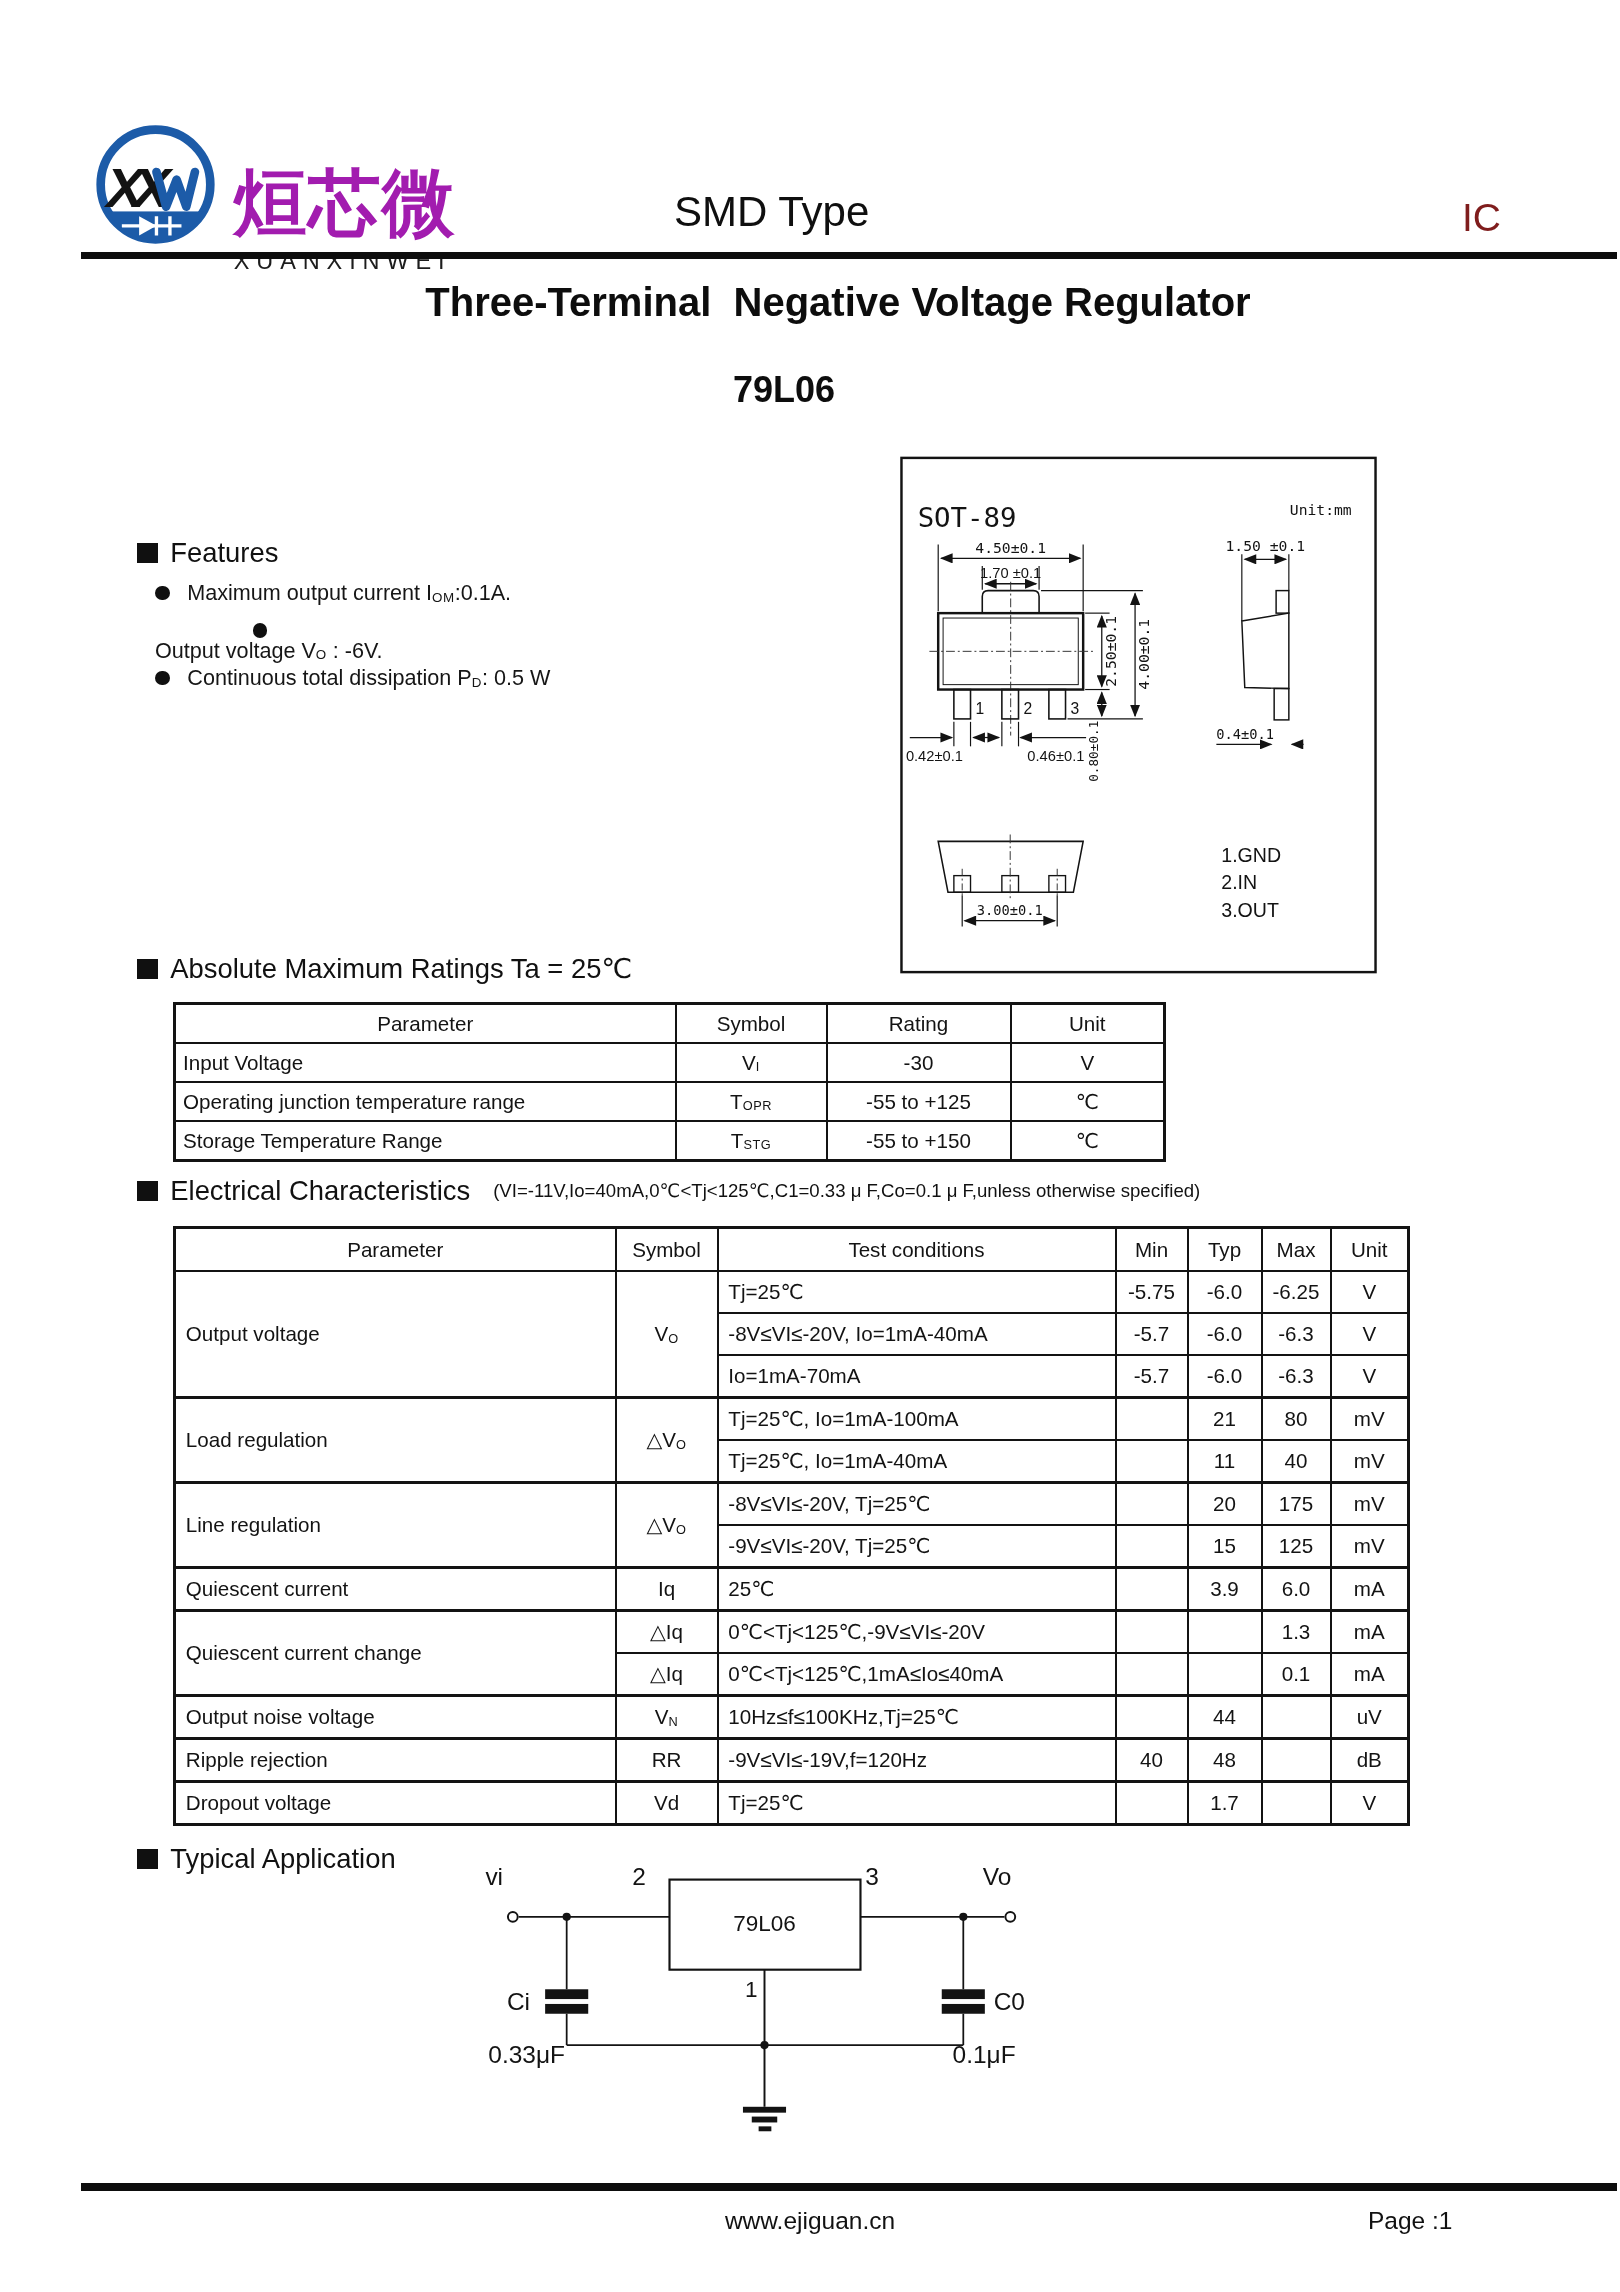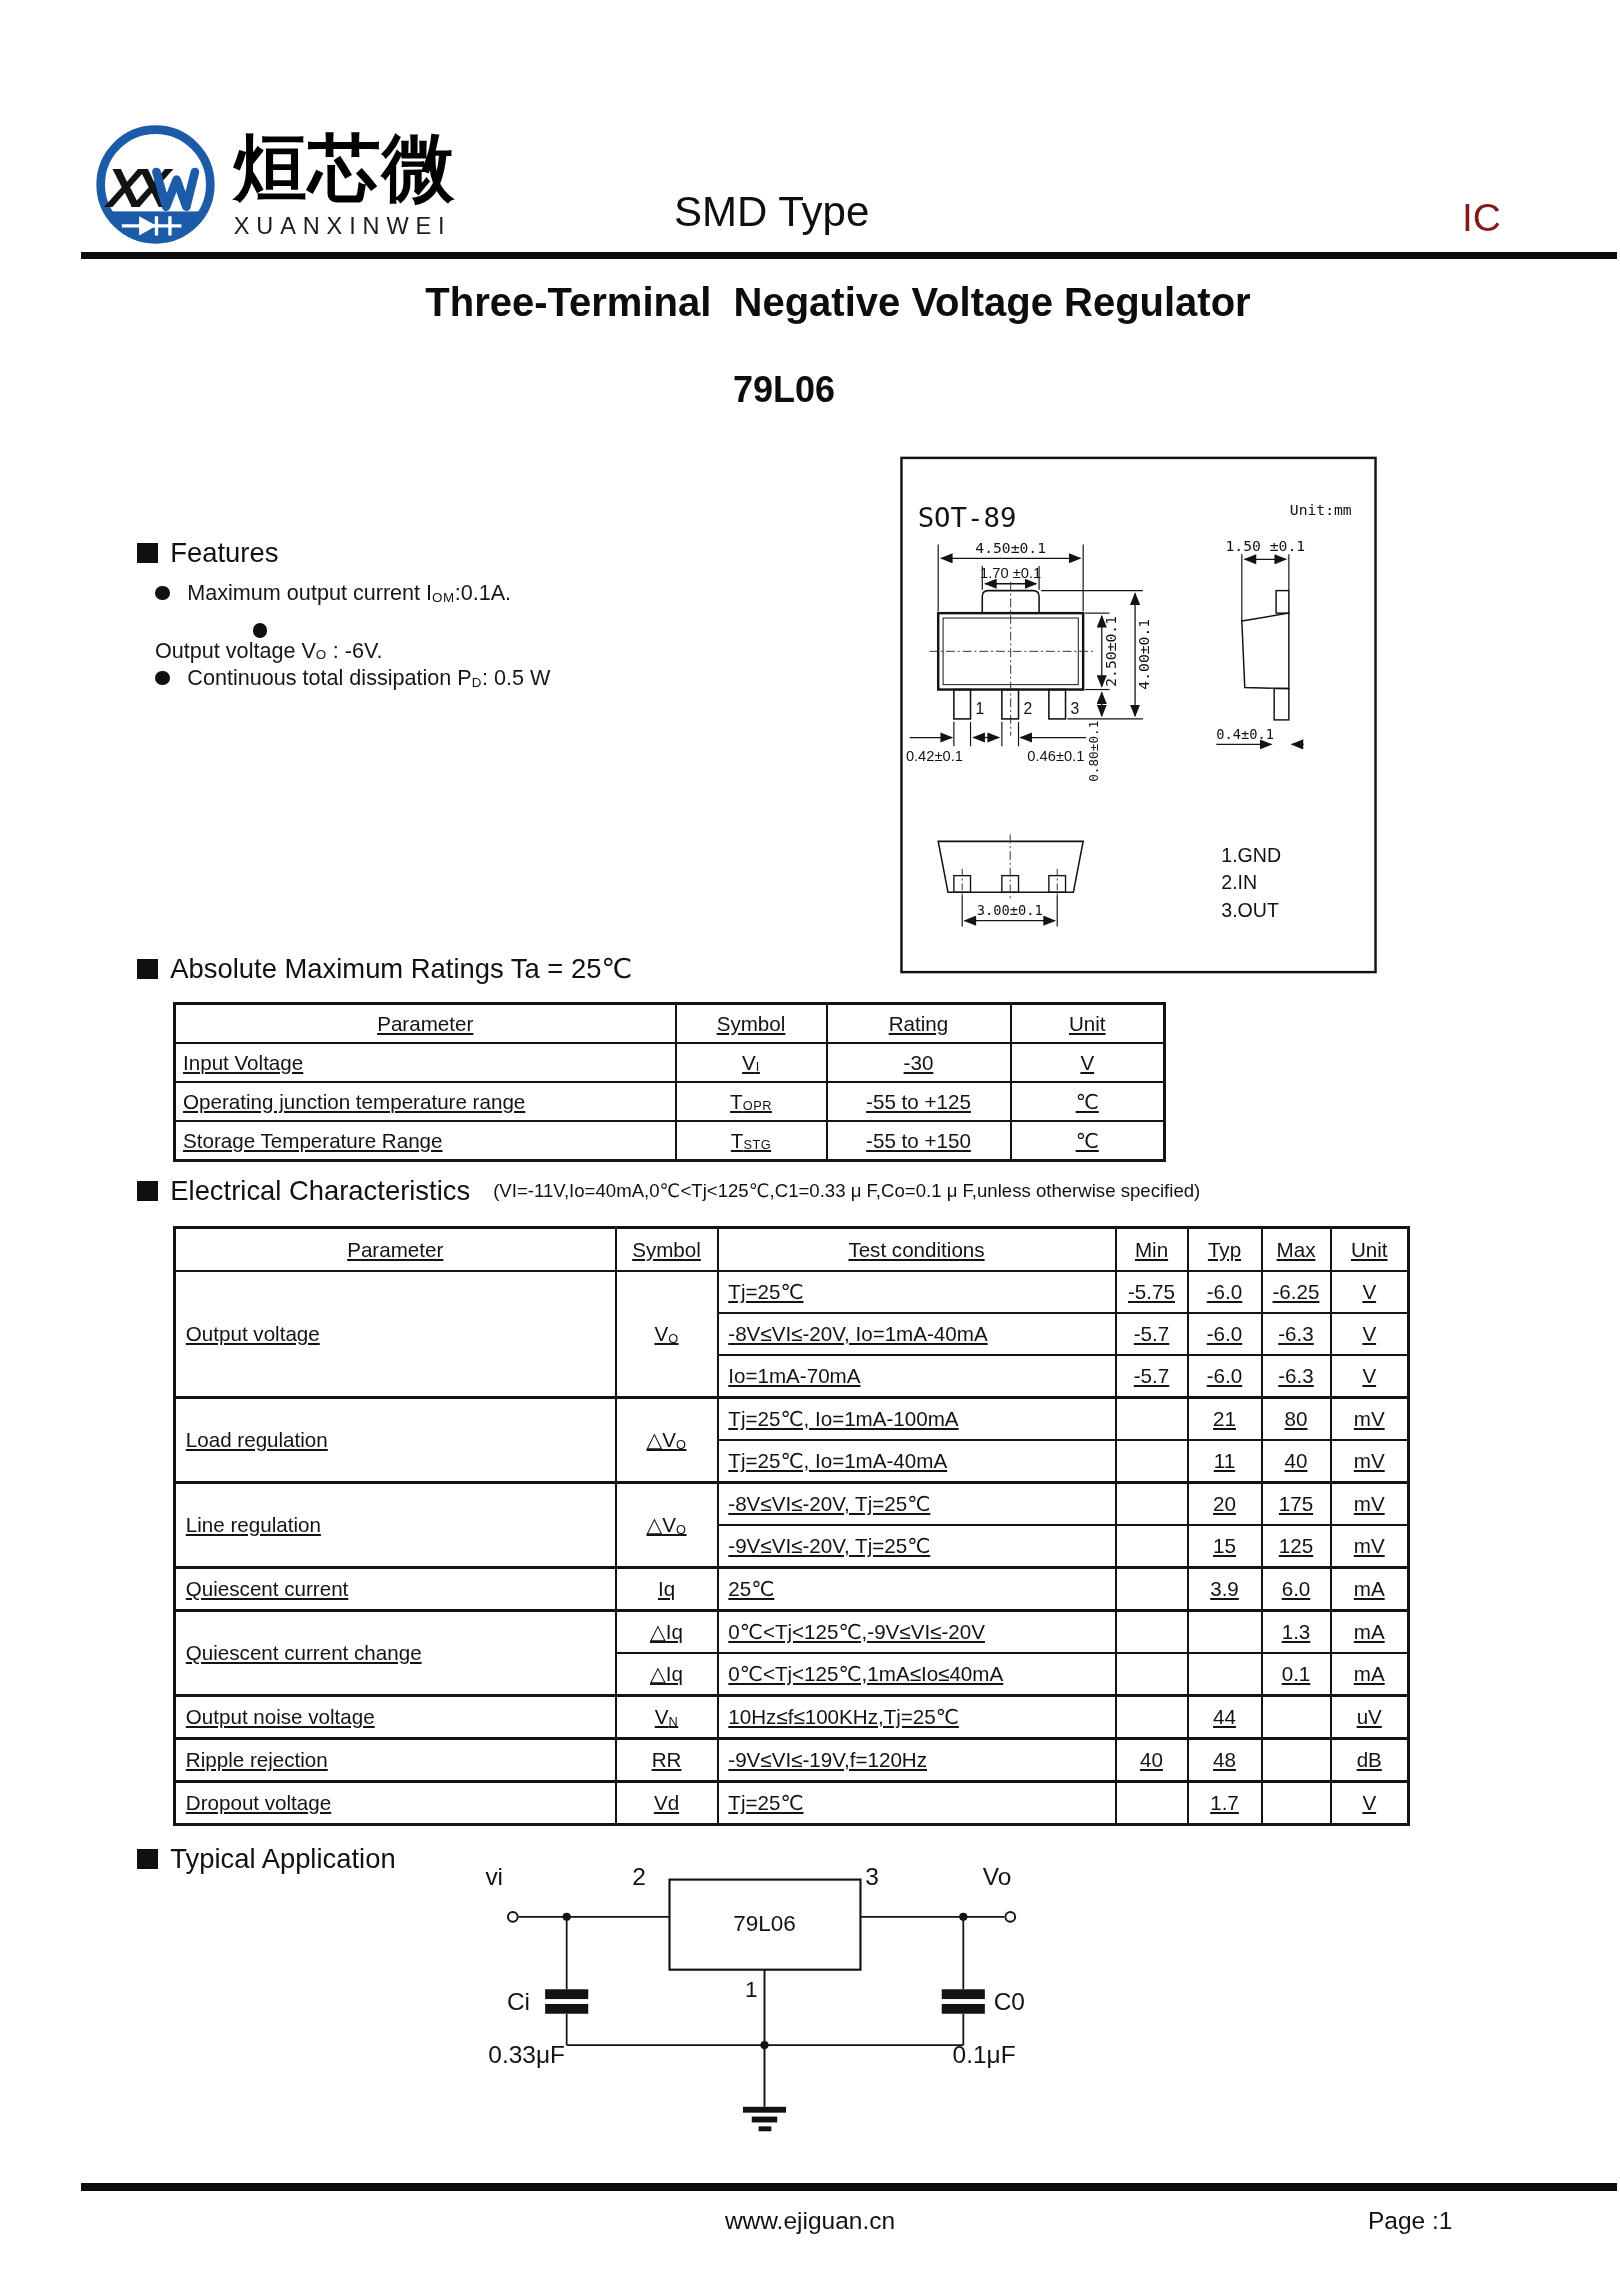--- a/index.html
+++ b/index.html
@@ -6,40 +6,40 @@
   .page {
     width:1620px; height:2293px; position:relative; background:#fff;
     color:#151515; font-family:"Liberation Sans","DejaVu Sans",sans-serif;
     overflow:hidden; margin:0 auto;
   }
   .abs { position:absolute; }
 
   
   .logo { left:93px; top:122px; display:flex; align-items:flex-start; }
   .logo-text { margin-left:15.7px; }
-  .logo-cn { font-size:73px; font-weight:700; line-height:1.25; letter-spacing:1px; color:#000000; }
+  .logo-cn { font-size:73px; font-weight:700; line-height:1.25; letter-spacing:1px; color:#a21caf;margin-top:35px; }
   .logo-en { font-size:23.5px; font-weight:500; letter-spacing:6.9px; color:#1d1d1d; margin-top:0px; }
   .smd-type { left:674px; top:188px; font-size:42px; color:#0f0f0f; }
   .ic-label { left:1462px; top:196px; font-size:39px; color:#7f1d1d; }
   .hrule { left:81px; top:252px; width:1536px; height:6.9px; background:#0d0d0d; }
 
   
   .doc-title { left:0; top:280px; width:1676px; text-align:center; font-size:40px; font-weight:700; white-space:pre; color:#0d0d0d; }
   .part-no { left:0; top:369px; width:1568px; text-align:center; font-size:36px; font-weight:700; color:#0d0d0d; }
 
   
   .sec { left:137px; display:flex; align-items:center; font-size:27.4px; color:#111; }
   .sq { width:20.6px; height:20.6px; background:#101010; margin-right:12.7px; flex:none; }
   .sec small { font-size:18.6px; margin-left:23px; font-weight:400; }
 
   .feat { left:155px; display:flex; align-items:center; font-size:21.6px; color:#161616; }
   .dot { width:14.7px; height:14.7px; border-radius:50%; background:#101010; margin-right:17.6px; flex:none; }
 
   
-  table { border-collapse:collapse; table-layout:fixed; color:#131313;text-decoration:underline; }
+  table { border-collapse:collapse; table-layout:fixed; color:#131313; }
   .t1 { left:173px; top:1002px; width:990px; border:3.9px solid #131313; }
   .t1 th,.t1 td { border:2.9px solid #131313; font-size:20.6px; font-weight:400; height:37px; padding:0 7.8px; text-align:center; overflow:hidden; }
   .t1 td.p { text-align:left; padding-left:7px; }
 
   .t2 { left:173px; top:1226px; width:1233px; border:3.9px solid #131313; }
   .t2 th,.t2 td { border:2px solid #131313; font-size:20.6px; font-weight:400; height:40px; padding:0 5.9px; text-align:center; overflow:hidden; }
   .t2 th { height:41px; }
   .t2 td.p { text-align:left; padding-left:9.8px; }
   .t2 td.tc { text-align:left; padding-left:9.8px; }
   .t2 tr.grp > td { border-top-width:3.9px; }

